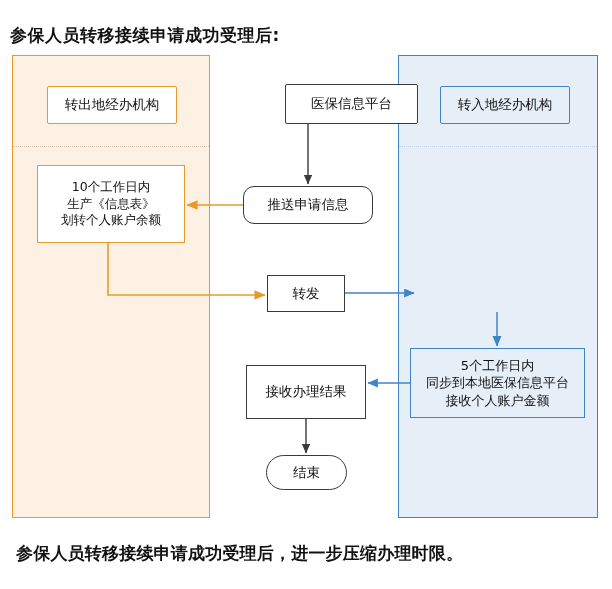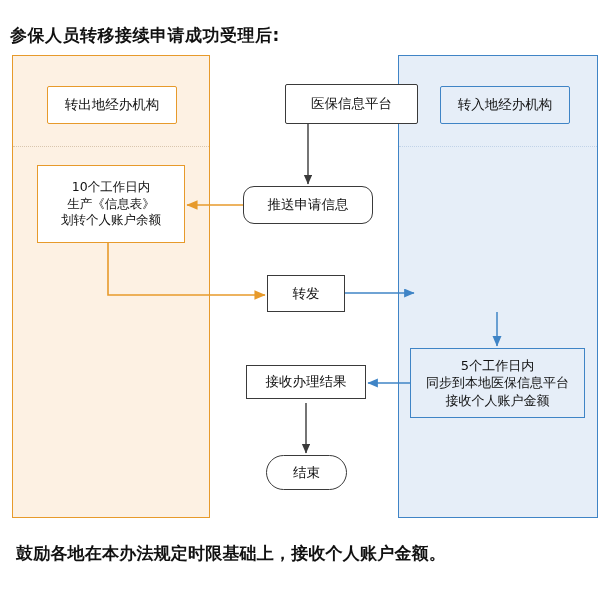--- a/index.html
+++ b/index.html
@@ -117,21 +117,21 @@
     background: #ffffff;
   }
   .n-sync {
     left: 410px; top: 348px;
     width: 175px; height: 70px;
     font-size: 13px;
     background: #E6EEF8;
   }
   .n-receive {
     left: 246px; top: 365px;
-    width: 120px; height: 34px;
+    width: 120px; height: 54px;
     font-size: 13.5px;
   }
   .n-end {
     left: 266px; top: 455px;
     width: 81px; height: 35px;
     font-size: 13.5px;
   }
 
   
   .lane-divider {
@@ -205,15 +205,15 @@
 
 
   <div class="abs node node-blue n-sync">5个工作日内
 同步到本地医保信息平台
 接收个人账户金额</div>
 
   <div class="abs node node-dark n-receive">接收办理结果</div>
 
   <div class="abs node node-dark pill n-end">结束</div>
 
-  <div class="abs footer">鼓励各地在本办法规定时限基础上，接收个人账户金额。</div>
+  <div class="abs footer">参保人员转移接续申请成功受理后，进一步压缩办理时限。</div>
 
 </div>
 
 </body></html>

